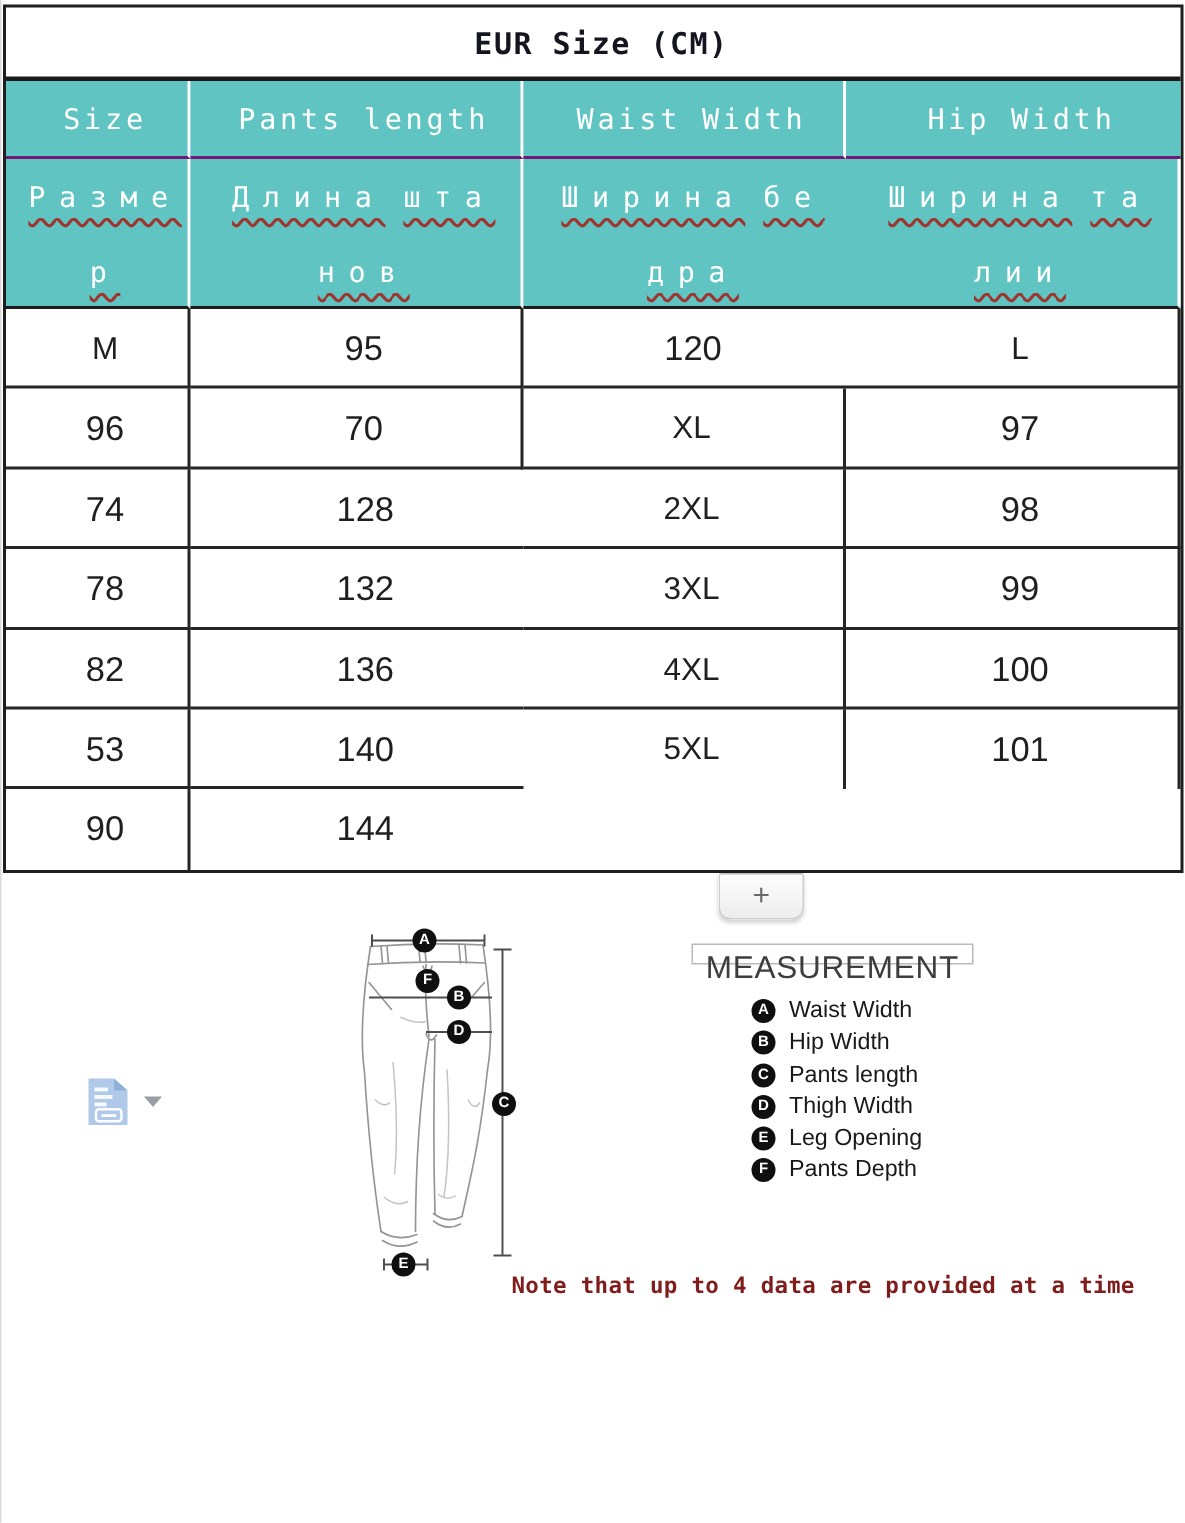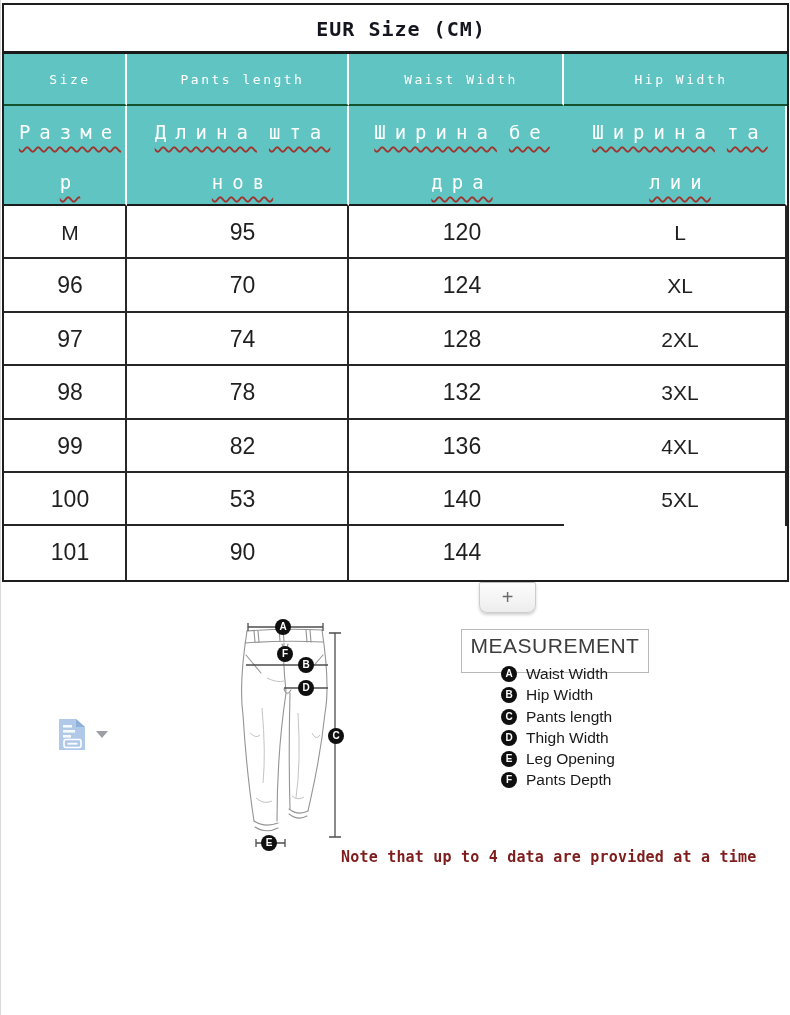--- a/index.html
+++ b/index.html
@@ -24,21 +24,21 @@
     border-bottom:3px solid #1a1a1a;
     font-family:"DejaVu Sans Mono",monospace;
     font-size:20px;font-weight:600;color:#15151f;
     text-align:center;line-height:49px;letter-spacing:1px;
     padding-left:224px;
   }
   .th{
     background:#60c4c2;color:#ffffff;text-align:center;
     font-family:"DejaVu Sans Mono",monospace;
   }
-  .th.en{font-size:13px;letter-spacing:2.5px;line-height:52px;border-bottom:2px solid #14532d;}
+  .th.en{font-size:19px;letter-spacing:2.5px;line-height:52px;border-bottom:2px solid #701a75;}
   .th.ru{font-size:19px;letter-spacing:9px;border-bottom:2px solid #1c1c1c;}
   .th.sep{border-right:2px solid #ffffff;}
   .ru-line{height:50px;line-height:52px;white-space:nowrap;}
   .sq{
     text-decoration-line:underline;
     text-decoration-style:wavy;
     text-decoration-color:#9e352f;
     text-decoration-thickness:2px;
     text-underline-offset:7px;
   }
@@ -80,21 +80,21 @@
   }
   .mk-A{left:275px;top:619px;}
   .mk-F{left:277px;top:646px;}
   .mk-B{left:298px;top:657px;}
   .mk-D{left:298px;top:680px;}
   .mk-C{left:328px;top:728px;}
   .mk-E{left:261px;top:835px;}
 
   
   .measure-title{
-    position:absolute;left:461px;top:629px;width:188px;height:44px;
+    position:absolute;left:461px;top:629px;width:188px;height:14px;
     border:1px solid #b9b9b9;background:#ffffff;
     font-size:21px;color:#3d3d3d;text-align:center;line-height:31px;
     letter-spacing:0.5px;box-sizing:border-box;
   }
   .legend{position:absolute;left:501px;top:666px;}
   .legend-item{display:flex;align-items:center;height:16px;margin-bottom:5.3px;}
   .legend-key{
     width:16px;height:16px;border-radius:50%;background:#0f0f0f;color:#fff;
     font-size:10px;font-weight:bold;text-align:center;line-height:16px;flex:0 0 16px;
   }
@@ -137,21 +137,20 @@
     <div class="ru-line"><span class="sq">лии</span></div>
   </div>
 
   <div class="td sep sizecol">M</div>
   <div class="td sep">95</div>
   <div class="td">120</div>
 
   <div class="td sep sizecol">L</div>
   <div class="td sep">96</div>
   <div class="td sep">70</div>
-  <div class="td">124</div>
 
   <div class="td sep sizecol">XL</div>
   <div class="td sep">97</div>
   <div class="td sep">74</div>
   <div class="td">128</div>
 
   <div class="td sep sizecol">2XL</div>
   <div class="td sep">98</div>
   <div class="td sep">78</div>
   <div class="td">132</div>

